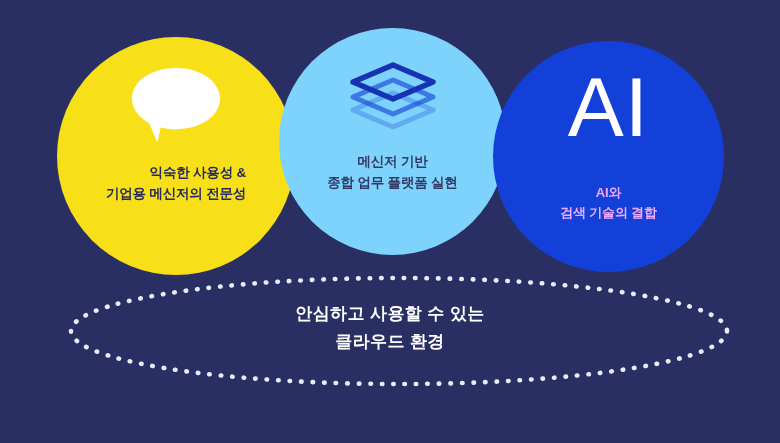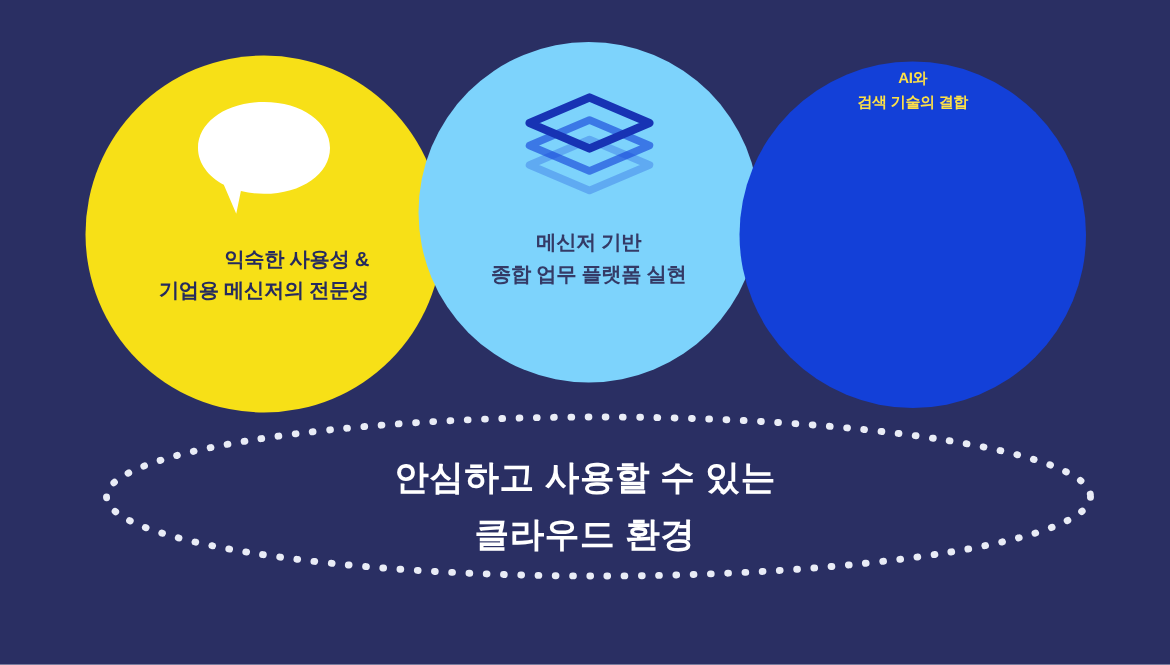--- a/index.html
+++ b/index.html
@@ -83,31 +83,31 @@
   .caption {
     text-align: center;
     font-size: 13.5px;
     font-weight: bold;
     line-height: 1.55;
     letter-spacing: -0.2px;
     white-space: pre-line;
   }
   .circle-yellow .caption { color: #262b5e; margin-top: 2px; text-align: right; }
   .circle-gray  .caption { color: #343a66; margin-top: 6px; }
-  .circle-blue  .caption { color: #fde047; margin-top: 4px; font-size: 10px;}
+  .circle-blue  .caption { color: #f0abfc; margin-top: 20px; font-size: 13px;}
 
   
   #bottom-caption {
     position: absolute;
     left: 0;
     top: 300px;
     width: 780px;
     text-align: center;
     color: #ffffff;
-    font-size: 23px;
+    font-size: 17px;
     font-weight: bold;
     line-height: 1.65;
     letter-spacing: 0.4px;
     white-space: pre-line;
   }
 </style>
 </head>
 <body>
 
 <div id="stage">
@@ -138,20 +138,23 @@
         <path d="M48 23 L88 40 L48 57 L8 40 Z" fill="none" stroke="#1340d8" stroke-width="5" stroke-linejoin="round" opacity="0.62"></path>
 
         <path d="M48 8 L88 25 L48 42 L8 25 Z" fill="none" stroke="#1733b4" stroke-width="5.5" stroke-linejoin="round"></path>
       </svg>
     </div>
     <div class="caption">메신저 기반
 종합 업무 플랫폼 실현</div>
   </div>
 
   <div class="circle circle-blue">
+    <div class="icon-wrap">
+      <div class="ai-mark">AI</div>
+    </div>
     <div class="caption">AI와
 검색 기술의 결합</div>
   </div>
 
   <div id="bottom-caption">안심하고 사용할 수 있는
 클라우드 환경</div>
 
 </div>
 
 </body></html>

